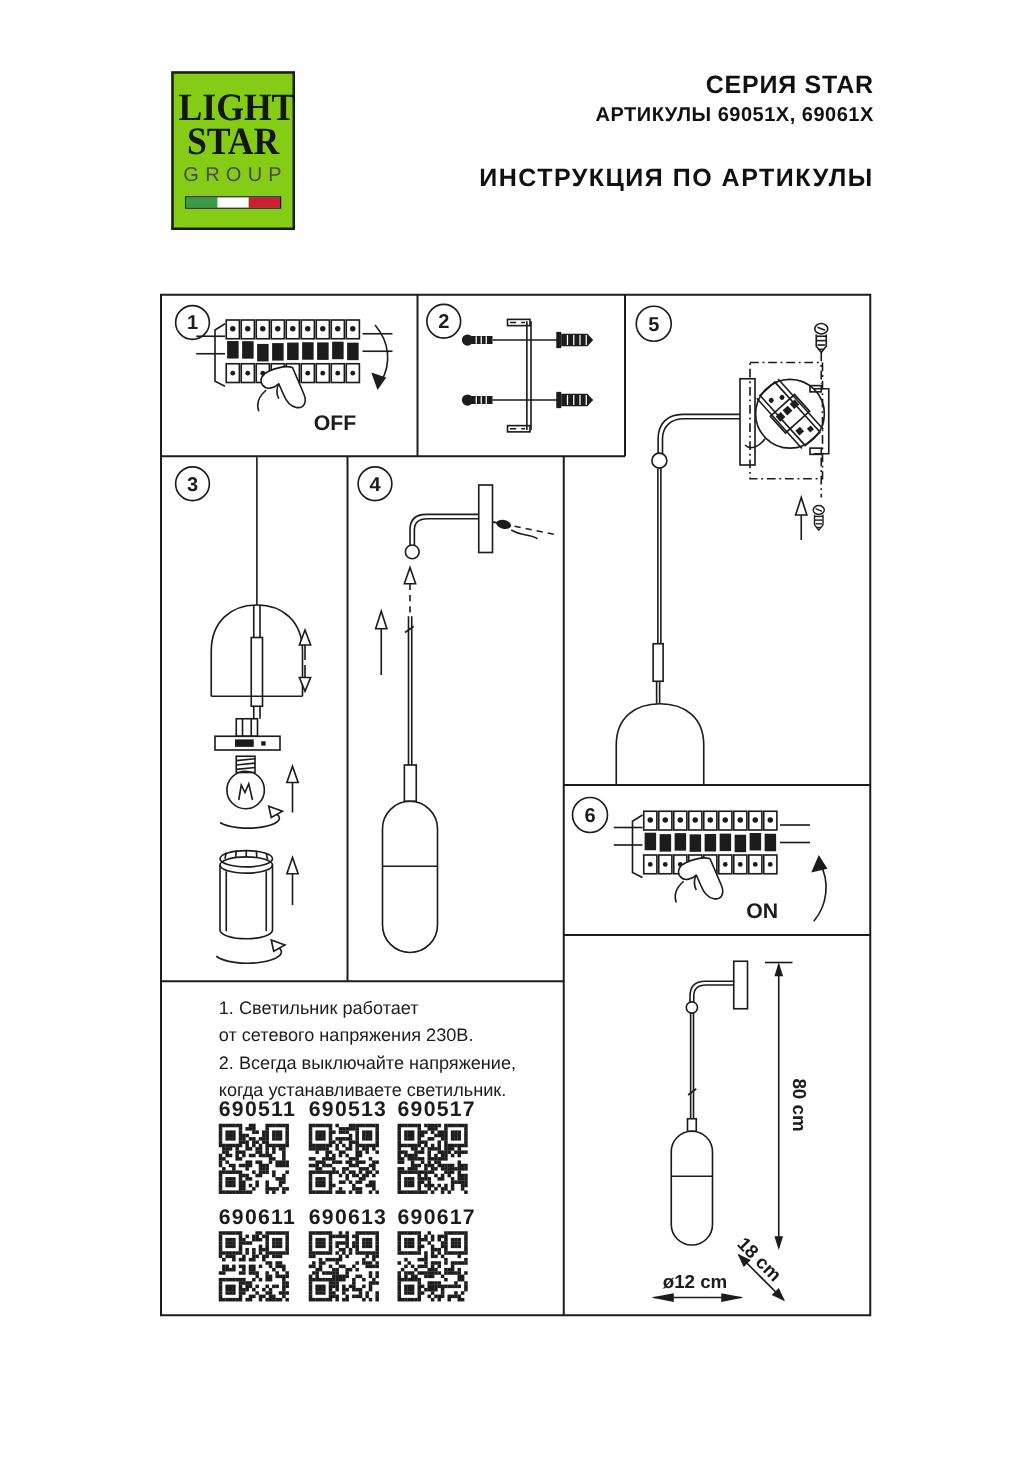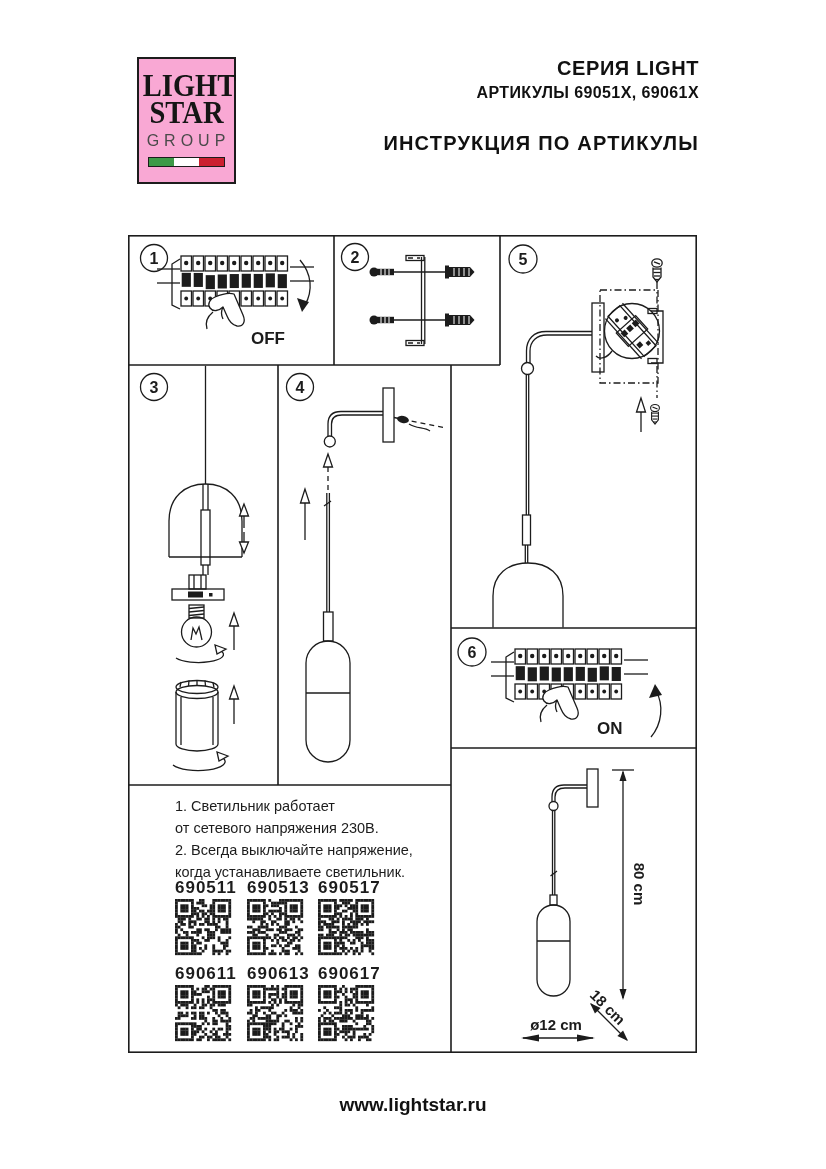--- a/index.html
+++ b/index.html
@@ -1,20 +1,20 @@
 <!DOCTYPE html>
 <html><head>
 <meta charset="utf-8">
 <style>
   html,body{margin:0;padding:0;background:#fff;}
   .page{position:relative;width:826px;height:1169px;background:#fff;overflow:hidden;
         font-family:"Liberation Sans",sans-serif;color:#1c1c1c;}
   
   .logo{position:absolute;left:137px;top:57px;width:95px;height:123px;
-        border:2px solid #1c1c1c;background:#f9a8d4;text-align:center;}
+        border:2px solid #1c1c1c;background:#84cc16;text-align:center;}
   .logo-word{font-family:"Liberation Serif",serif;font-weight:bold;color:#151515;
              font-size:31px;line-height:0.88;transform:scaleX(0.92);}
   .logo-word.first{margin-top:13px;}
   .logo-group{font-size:16px;letter-spacing:5px;color:#4a4a4a;margin-top:5px;margin-left:4px;}
   .flag{height:8px;margin:7px 9px 0 9px;border:1px solid #1c1c1c;display:flex;}
   .flag span{flex:1;}
   
   .titles{position:absolute;top:55px;right:127px;text-align:right;font-weight:bold;color:#111;}
   .t-series{font-size:20px;letter-spacing:0.6px;line-height:1.35;}
   .t-articles{font-size:16px;letter-spacing:0.4px;line-height:1.35;}
@@ -51,21 +51,21 @@
     <div class="logo-word">STAR</div>
     <div class="logo-group">GROUP</div>
     <div class="flag">
       <span id="flag-g" style="background: rgb(61, 154, 71);"></span>
       <span id="flag-w" style="background: rgb(255, 255, 255);"></span>
       <span id="flag-r" style="background: rgb(203, 32, 48);"></span>
     </div>
   </div>
 
   <div class="titles">
-    <div class="t-series">СЕРИЯ LIGHT</div>
+    <div class="t-series">СЕРИЯ STAR</div>
     <div class="t-articles">АРТИКУЛЫ 69051X, 69061X</div>
     <div class="t-gap"></div>
     <div class="t-instr">ИНСТРУКЦИЯ ПО АРТИКУЛЫ</div>
   </div>
 
   <svg class="diagram" width="569" height="818" viewBox="128 235 569 818">
 
     <defs>
       <g id="hand">
         <path class="open" stroke-linejoin="round" d="M0,0 L9,21 C12,28 9,33 3,32 C-2,31 -5,27 -7,22 L-11,13 C-15,17 -21,18 -24,14 C-27,10 -24,5 -19,3 C-12,0 -6,-2 0,0 Z"></path>
@@ -1891,14 +1891,13 @@
       </g>
       <g>
         <text class="dim" x="556" y="1030">ø12 cm</text>
         <line x1="523" y1="1038" x2="593" y2="1038"></line>
         <polygon points="521,1038 539,1034.5 539,1041.5"></polygon>
         <polygon points="595,1038 577,1034.5 577,1041.5"></polygon>
       </g>
     </g>
   </svg>
 
-  <div class="footer">www.lightstar.ru</div>
 </div>
 
 </body></html>

